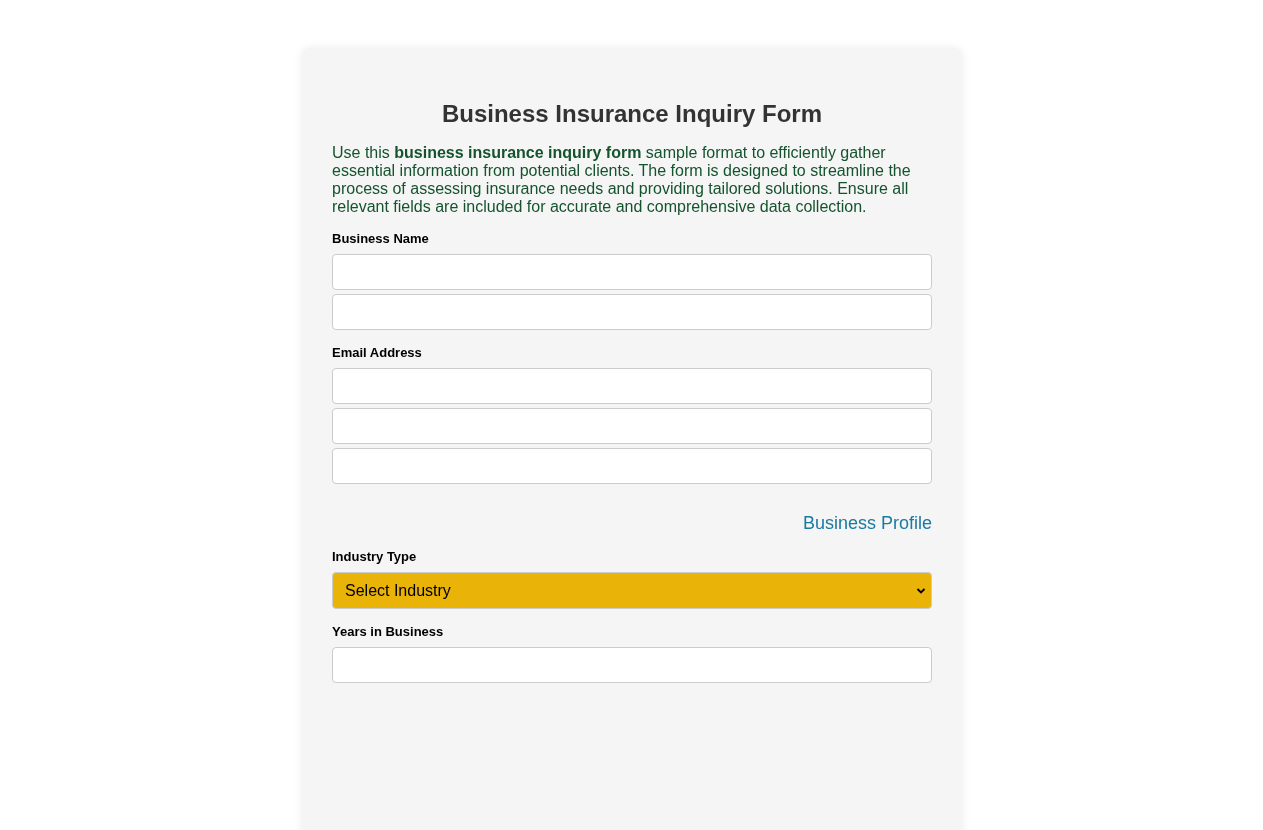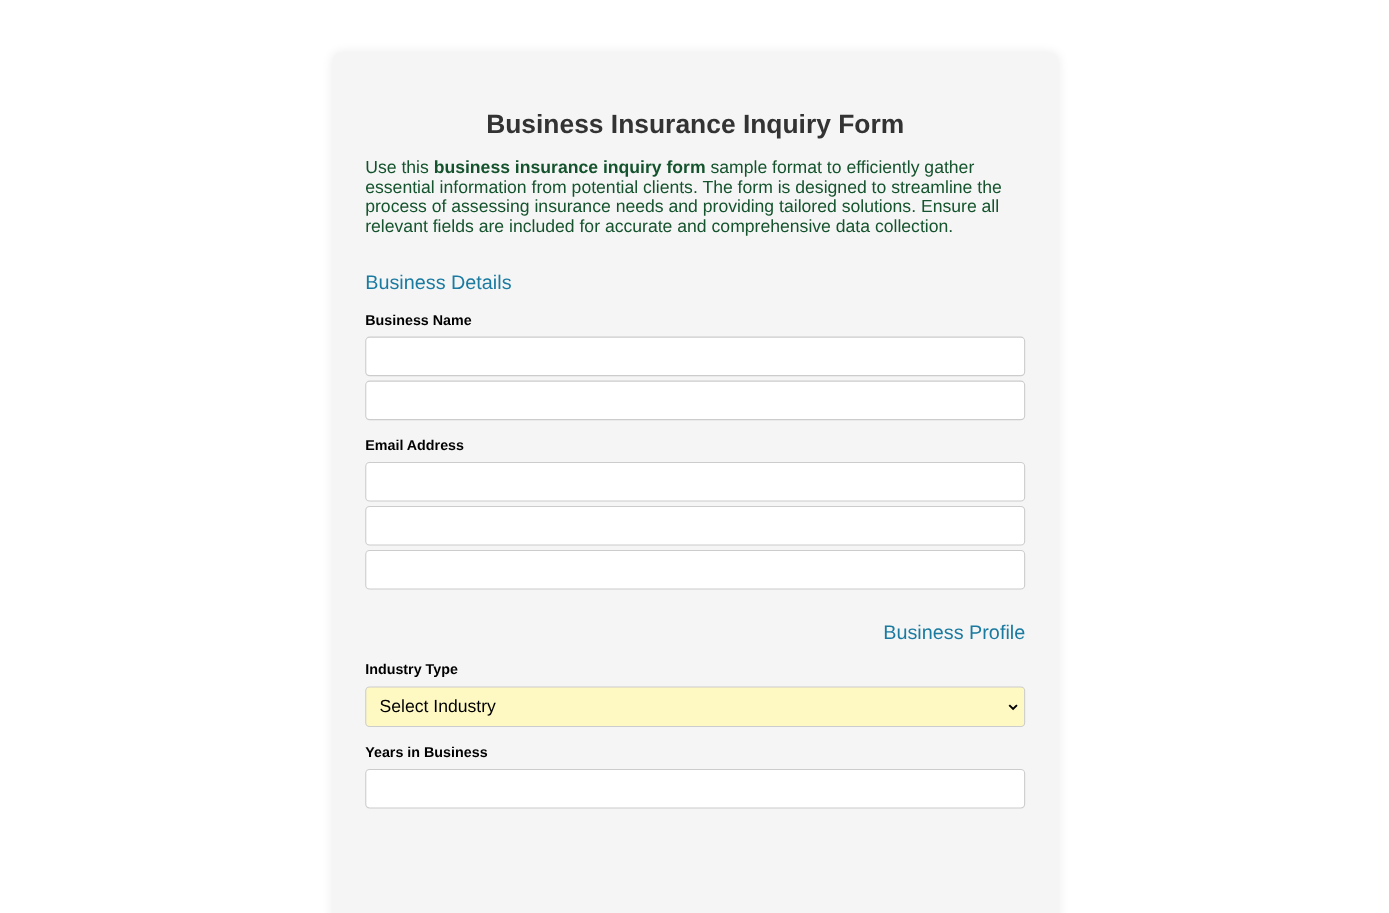--- a/index.html
+++ b/index.html
@@ -73,21 +73,21 @@
       padding: 0 12px;
       margin-bottom: 4px;
     }
     .select-wrap {
       position: relative;
       width: 600px;
       height: 37px;
       box-sizing: border-box;
       border: 1px solid #cccccc;
       border-radius: 4px;
-      background: #fef9c3;
+      background: #eab308;
       margin-bottom: 4px;
       padding-left: 17px;
     }
     .select-value {
       position: absolute;
       left: 12px;
       top: 9px;
       font-size: 16px;
       line-height: 18px;
       color: #000;
@@ -100,21 +100,20 @@
       height: 12px;
     }
   </style>
 </head>
 <body>
 
 <div class="card">
   <h1 class="title">Business Insurance Inquiry Form</h1>
   <p class="intro"><span>Use this </span><b>business insurance inquiry form</b><span> sample format to efficiently gather essential information from potential clients. The form is designed to streamline the process of assessing insurance needs and providing tailored solutions. Ensure all relevant fields are included for accurate and comprehensive data collection.</span></p>
 
-  <h2 class="section-title sec1">Business Details</h2>
 
   <label class="field-label">Business Name</label>
   <input class="field-input" type="text" value="" style="">
 
   <input class="field-input" type="text" value="" style="">
 
   <label class="field-label">Email Address</label>
   <input class="field-input" type="text" value="" style="">
 
   <input class="field-input" type="text" value="" style="">

